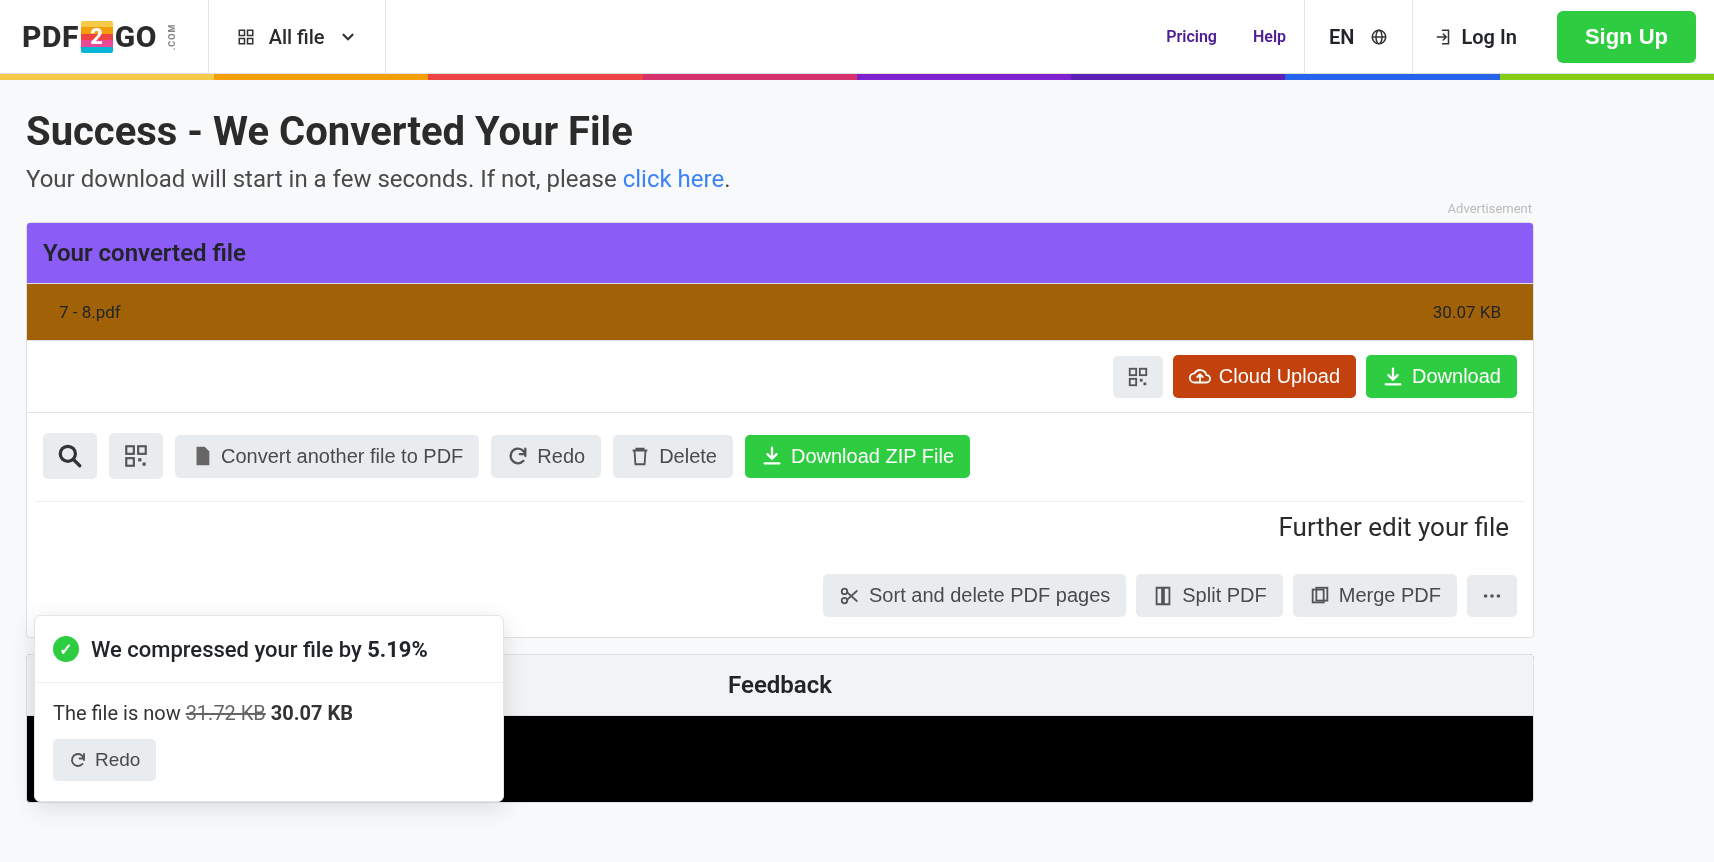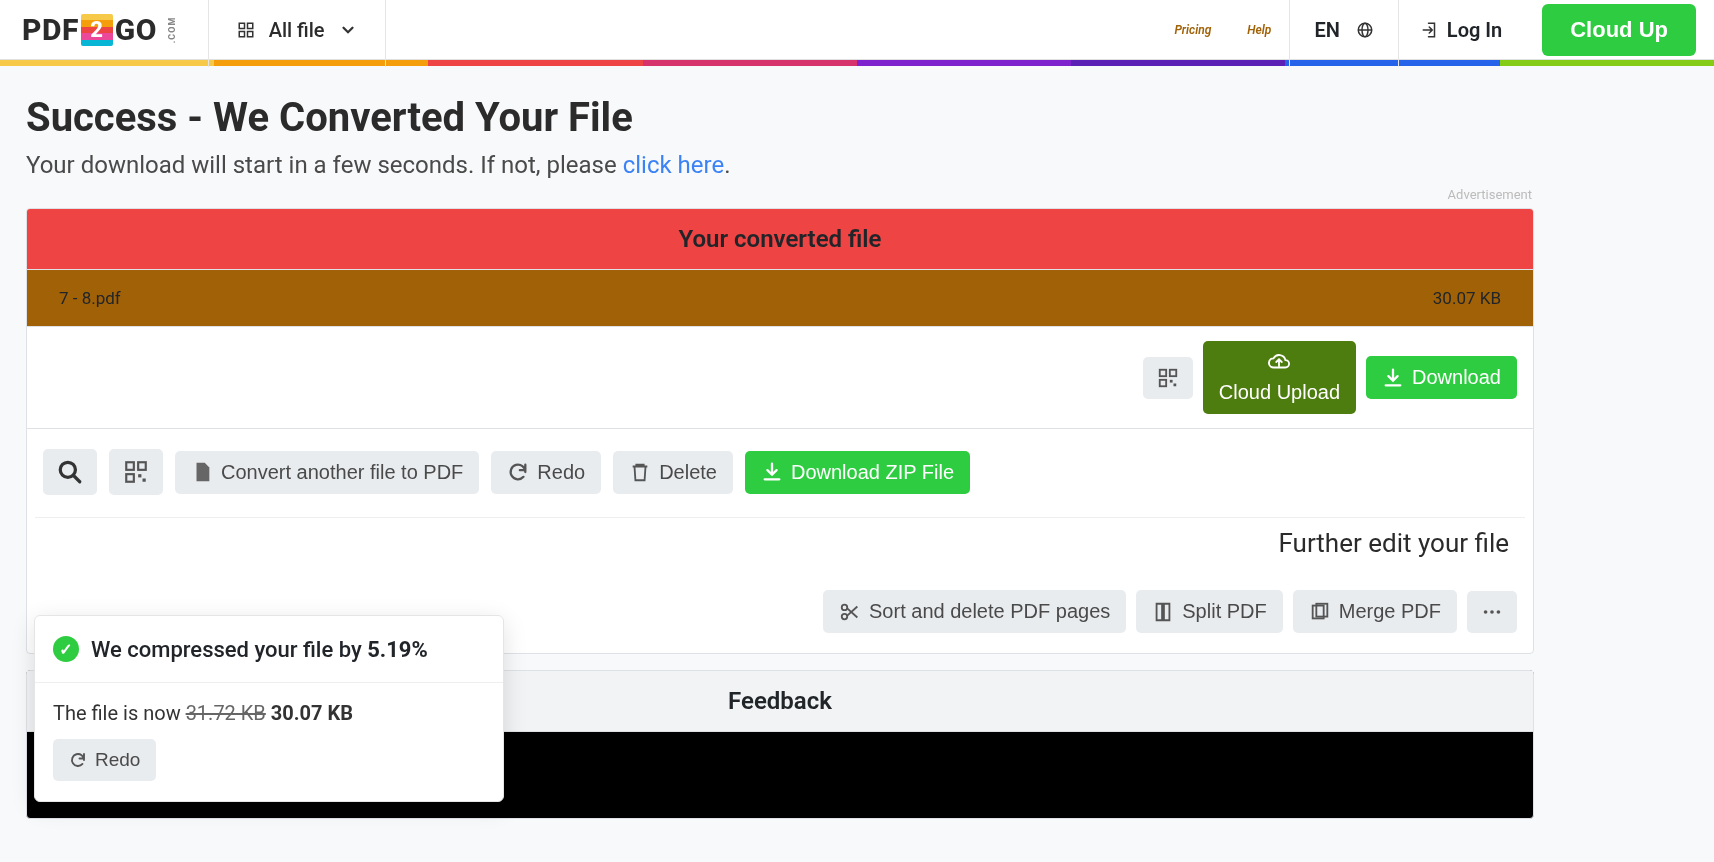--- a/index.html
+++ b/index.html
@@ -1,48 +1,48 @@
 <!DOCTYPE html>
 <html><head>
 <meta charset="utf-8">
 <style>
 * { margin: 0; padding: 0; box-sizing: border-box; }
 body { font-family: -apple-system, BlinkMacSystemFont, "Segoe UI", Roboto, Helvetica, Arial, sans-serif; background: #f8f9fa; color: #212529; }
 
 
-.header { background: #fff; display: flex; align-items: center; height: 60px; border-bottom: 1px solid #e0e0e0; }
+.header { background: #fff; display: flex; align-items: center; height: 74px; border-bottom: 1px solid #e0e0e0; }
 .logo { padding: 0 22px; display: flex; align-items: center; }
 .logo-text { font-size: 30px; font-weight: 800; letter-spacing: 0.5px; color: #2b2b2b; display: flex; align-items: center; }
 .logo-square { width: 32px; height: 32px; margin: 0 2px; background: linear-gradient(to bottom, #f7c948 0 20%, #f59e0b 20% 40%, #ef4444 40% 60%, #ec4899 60% 80%, #06b6d4 80% 100%); display: inline-flex; align-items: center; justify-content: center; color: #fff; font-weight: 800; font-size: 22px; border-radius: 2px; }
 .logo-com { font-size: 9px; letter-spacing: 1px; color: #888; transform: rotate(-90deg); margin-left: 2px; }
 .vdiv { width: 1px; height: 74px; background: #e5e5e5; }
 .all-tools { display: flex; align-items: center; gap: 14px; padding: 0 28px; font-size: 20px; font-weight: 500; color: #2b2b2b; cursor: pointer; }
 .spacer { flex: 1; }
-.nav-link { font-size: 12px; font-weight: 600; color: #a16207; padding: 0 18px; cursor: pointer; font-style: italic; }
+.nav-link { font-size: 16px; font-weight: 600; color: #4c1d95; padding: 0 18px; cursor: pointer; }
 .lang { display: flex; align-items: center; gap: 16px; padding: 0 24px; font-size: 20px; font-weight: 600; cursor: pointer; }
 .login { display: flex; align-items: center; gap: 8px; padding: 0 22px; font-size: 20px; font-weight: 600; cursor: pointer; }
 .signup-btn { background: #2ecc40; color: #fff; font-size: 22px; font-weight: 700; border: none; border-radius: 6px; padding: 13px 28px; margin: 0 18px; cursor: pointer; }
 
 .rainbow { height: 6px; background: linear-gradient(to right, #f7c948 0 12.5%, #f59e0b 12.5% 25%, #ef4444 25% 37.5%, #d6336c 37.5% 50%, #7e22ce 50% 62.5%, #5b21b6 62.5% 75%, #2563eb 75% 87.5%, #84cc16 87.5% 100%); }
 
 
 .container { padding: 28px 26px 0 26px; max-width: 1560px; position: relative; }
 h1 { font-size: 40px; font-weight: 700; color: #2b2b2b; margin-bottom: 10px; }
 .subtitle { font-size: 24px; color: #4a4a4a; margin-bottom: 8px; }
 .subtitle a { color: #3b82f6; text-decoration: none; }
 .ad-label { text-align: right; font-size: 13px; color: #bbb; margin-bottom: 6px; padding-right: 2px; }
 
 .panel { border: 1px solid #dee2e6; border-radius: 4px; background: #fff; overflow: hidden; }
-.panel-header { background: #ef4444; text-align: center; font-size: 24px; font-weight: 600; padding: 16px; border-bottom: 1px solid #dee2e6; }
+.panel-header { background: #8b5cf6; text-align: left; font-size: 24px; font-weight: 600; padding: 16px; border-bottom: 1px solid #dee2e6; }
 .file-row { display: flex; justify-content: space-between; align-items: center; padding: 18px 32px; font-size: 17px; border-bottom: 1px solid #dee2e6; background: #a16207; }
 .actions-row { display: flex; justify-content: flex-end; align-items: center; gap: 10px; padding: 14px 16px; border-bottom: 1px solid #dee2e6; }
 .btn { display: inline-flex; align-items: center; gap: 8px; font-size: 20px; font-weight: 500; border: none; border-radius: 5px; padding: 10px 16px; cursor: pointer; }
 .btn-icon { padding: 10px 14px; }
 .btn-light { background: #e9ecef; color: #4a4a4a; }
-.btn-blue { background: #4d7c0f; color: #fff; flex-direction: column; }
+.btn-blue { background: #c2410c; color: #fff; }
 .btn-green { background: #2ecc40; color: #fff; }
 
 .actions-row2 { display: flex; justify-content: flex-start; align-items: center; gap: 12px; padding: 20px 16px 14px 16px; }
 .further-row { text-align: right; font-size: 26px; color: #2b2b2b; padding: 10px 16px 14px 16px; border-top: 1px solid #eee; margin: 8px; }
 .edit-row { display: flex; justify-content: flex-end; align-items: center; gap: 10px; padding: 10px 16px 20px 16px; }
 
 .feedback-panel { margin-top: 16px; border: 1px solid #dee2e6; border-radius: 4px; background: #000000; }
 .feedback-header { background: #f1f3f4; text-align: center; font-size: 24px; font-weight: 600; padding: 16px; border-bottom: 1px solid #dee2e6; }
 .feedback-body { padding: 22px 28px 40px 28px; }
 .rating-group { display: flex; gap: 18px; color: #888; font-size: 20px; }
@@ -97,21 +97,21 @@
         <line x1="3" y1="12" x2="21" y2="12" stroke="#333" stroke-width="2"></line>
       </svg>
   </div>
   <div class="vdiv"></div>
   <div class="login">
     <svg class="ico-sm" viewBox="0 0 24 24">
         <path d="M10 3h8v18h-8M3 12h12m-4-4l4 4-4 4" fill="none" stroke="#333" stroke-width="2" stroke-linecap="round"></path>
       </svg>
     <span>Log In</span>
   </div>
-  <button class="signup-btn">Cloud Up</button>
+  <button class="signup-btn">Sign Up</button>
 </div>
 <div class="rainbow"></div>
 
 <div class="container">
   <h1>Success - We Converted Your File</h1>
   <p class="subtitle">
     <span>Your download will start in a few seconds. If not, please </span><a href="#">click here</a><span>.</span>
   </p>
   <div class="ad-label">Advertisement</div>
 

